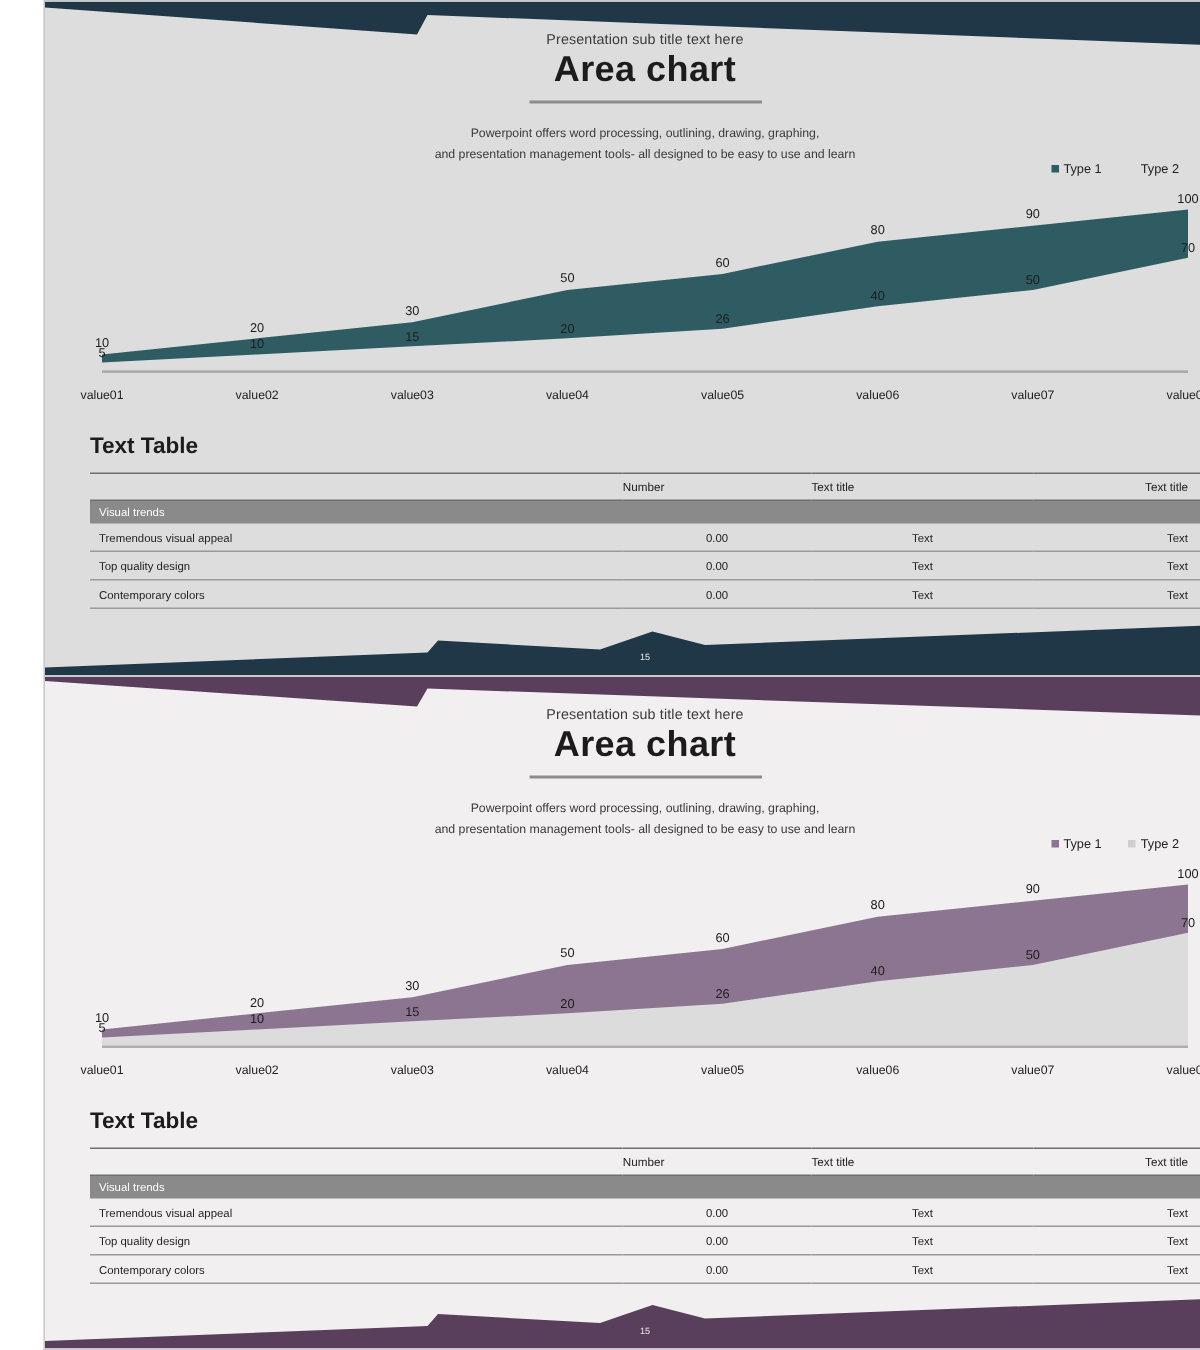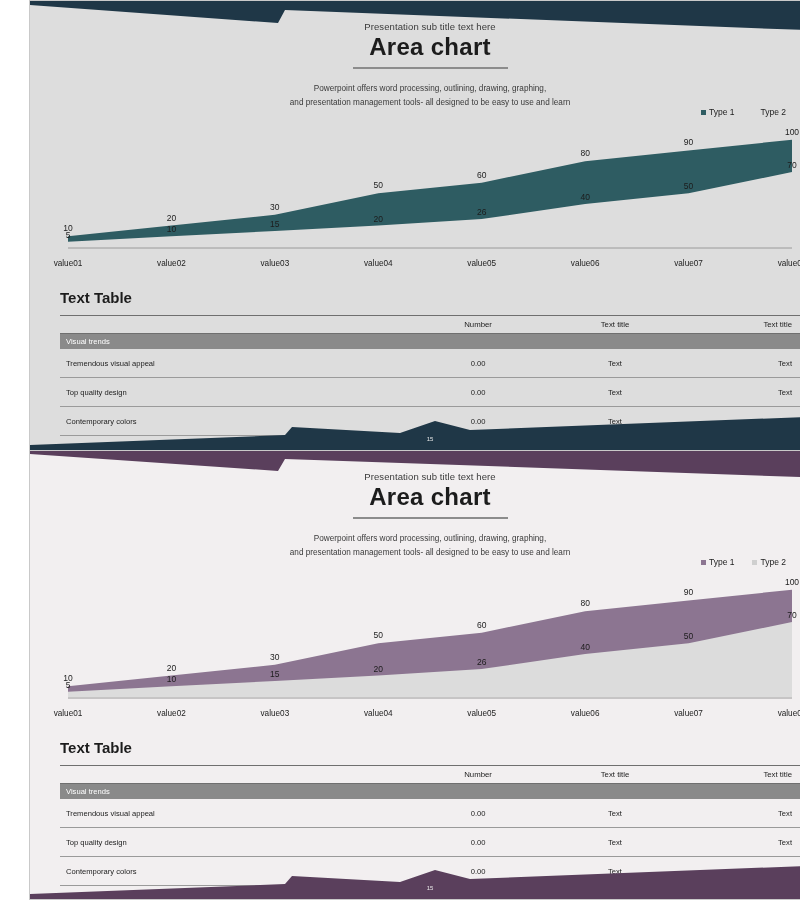--- a/index.html
+++ b/index.html
@@ -42,26 +42,26 @@
   .dl{position:absolute;font-size:8.5px;color:#1c1c1c;text-align:center;transform:translateX(-50%);white-space:nowrap;}
   .dl.t1{font-weight:400;}
   .dl.t2{font-weight:400;}
 
   
   .tbl-title{position:absolute;font-size:15px;font-weight:700;color:#1c1c1c;}
   table.tt{position:absolute;border-collapse:collapse;font-size:7.6px;color:#222;}
   table.tt td,table.tt th{padding:0;font-weight:400;}
   .thead td{height:17px;vertical-align:middle;border-top:1.6px solid #6f6f6f;border-bottom:1.6px solid #6f6f6f;font-size:7.8px;}
   .band td{background:#8a8a8a;color:#ffffff;height:15px;vertical-align:middle;font-size:7.6px;}
-  .drow td{height:28px;vertical-align:middle;border-bottom:1.3px solid #9a9a9a;}
+  .drow td{height:18px;vertical-align:middle;border-bottom:1.3px solid #9a9a9a;}
   .c-label{text-align:left;padding-left:6px !important;}
   .c-num{text-align:center;}
   .c-t1{text-align:center;}
   .c-t2{text-align:right;padding-right:8px !important;}
-  .thead .c-num,.thead .c-t1{text-align:center;}
+  .thead .c-num,.thead .c-t1{text-align:left;}
   .thead .c-t2{text-align:right;padding-right:8px !important;}
 
   .pagenum{position:absolute;width:800px;text-align:center;font-size:6px;color:#e8e8e8;}
 </style>
 </head>
 <body>
 
 <div class="deck">
 
   <section class="slide" id="slide-1">

